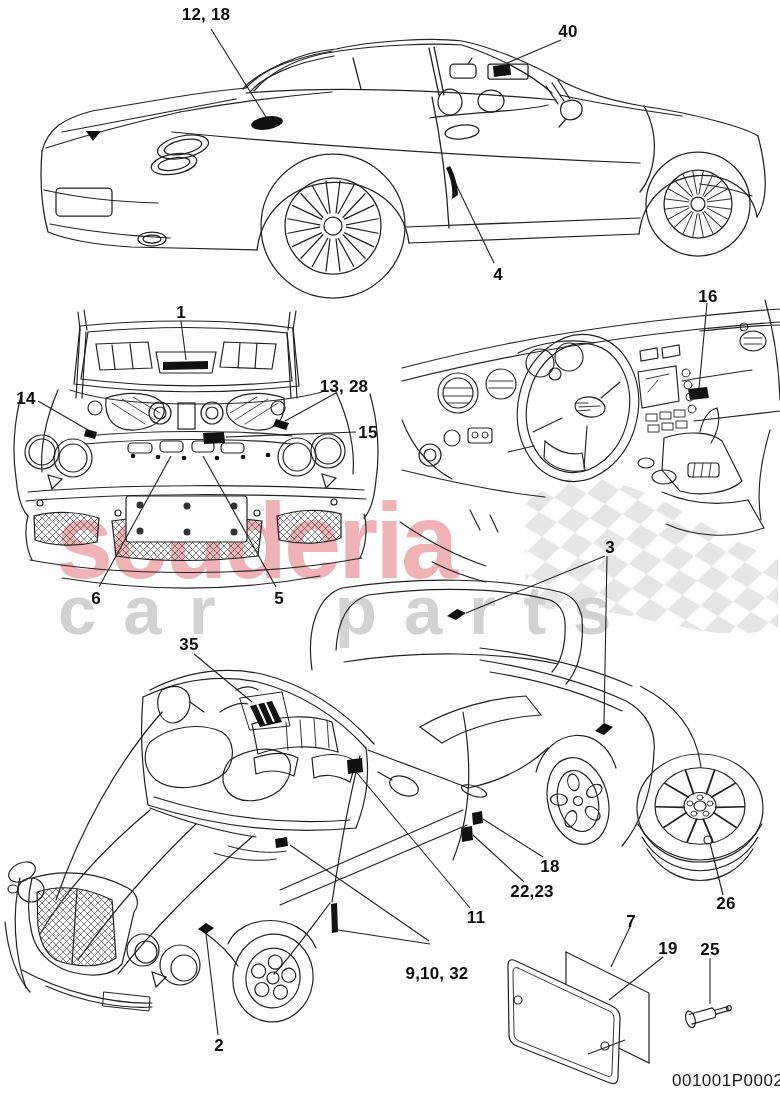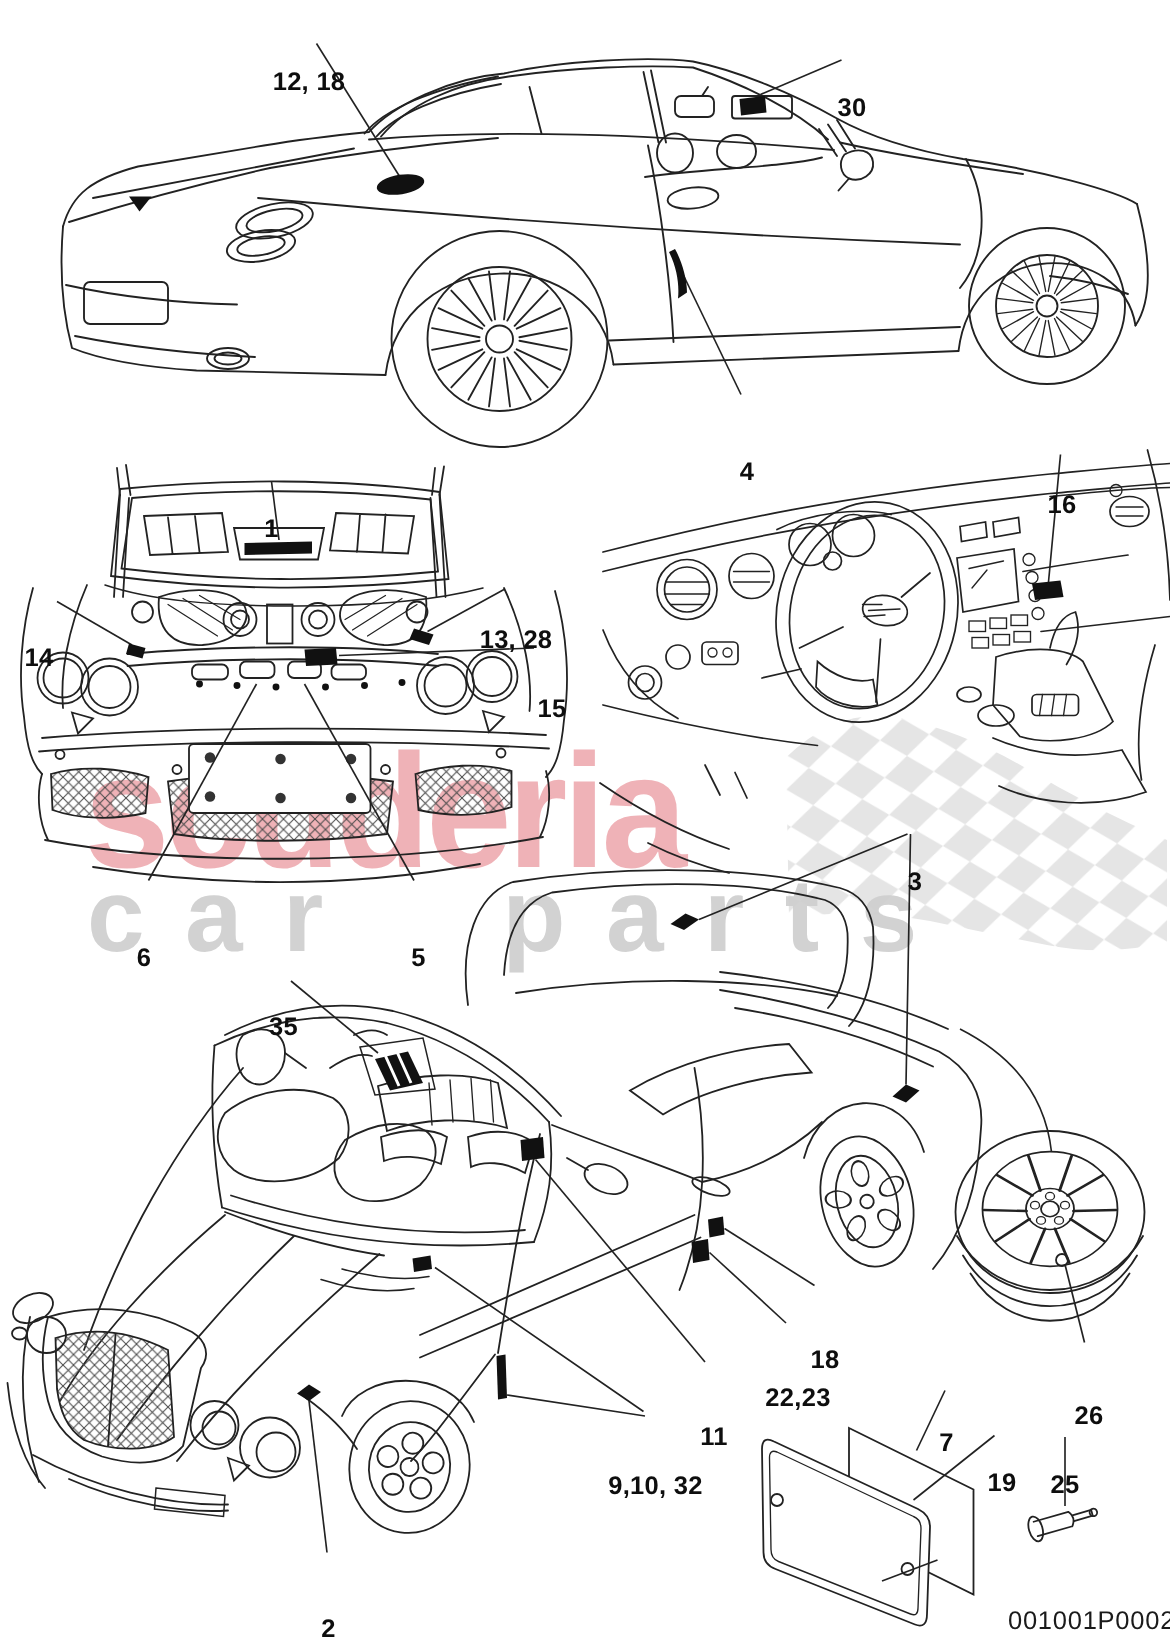--- a/index.html
+++ b/index.html
@@ -1,20 +1,20 @@
 <!DOCTYPE html>
 <html><head>
 <meta charset="utf-8">
 <style>
   html,body{margin:0;padding:0;background:#fff;}
   #page{position:relative;width:780px;height:1100px;background:#ffffff;overflow:hidden;
         font-family:"Liberation Sans",sans-serif;}
   #art{position:absolute;left:0;top:0;z-index:2;}
   .callout{position:absolute;z-index:3;font:bold 17px "Liberation Sans",sans-serif;
-           color:#0e0e0e;transform:translateX(-50%);letter-spacing:.2px;white-space:nowrap;margin-top:40px;}
+           color:#0e0e0e;transform:translateX(-50%);letter-spacing:.2px;white-space:nowrap;}
   .diagram-code{position:absolute;z-index:3;left:672px;top:1071px;
            font:17px "Liberation Sans",sans-serif;color:#1a1a1a;letter-spacing:.5px;}
   .wm{position:absolute;z-index:1;white-space:nowrap;user-select:none;}
   .wm-brand{left:56px;top:478px;font-weight:bold;font-size:108px;letter-spacing:-3px;
             opacity:.40;transform:scaleX(.95);transform-origin:left top;}
   .wm-tag{left:58px;top:571px;font-weight:bold;font-size:69px;letter-spacing:27px;
           word-spacing:46px;opacity:.75;}
 </style>
 </head>
 <body>
@@ -454,35 +454,35 @@
       <path d="M472,813 L482,811 L483,823 L473,825 Z"></path>
       <path d="M461,828 L472,826 L473,840 L462,842 Z"></path>
       <path d="M331,904 L337,903 L338,932 L332,933 Z"></path>
       <path d="M275,839 L287,837 L288,846 L276,848 Z"></path>
       <path d="M198,929 L206,923 L214,928 L206,934 Z"></path>
     </g>
     <path d="M257,704 L266,724 M265,702 L274,722" stroke="#fff" stroke-width="2" fill="none"></path>
   </svg>
 
   <div class="callout" style="left:206px;top:5px">12, 18</div>
-  <div class="callout" style="left:568px;top:22px">30</div>
+  <div class="callout" style="left:568px;top:22px">40</div>
   <div class="callout" style="left:498px;top:265px">4</div>
   <div class="callout" style="left:181px;top:303px">1</div>
   <div class="callout" style="left:708px;top:287px">16</div>
   <div class="callout" style="left:26px;top:389px">14</div>
   <div class="callout" style="left:344px;top:377px">13, 28</div>
   <div class="callout" style="left:368px;top:423px">15</div>
   <div class="callout" style="left:96px;top:589px">6</div>
   <div class="callout" style="left:279px;top:589px">5</div>
   <div class="callout" style="left:610px;top:538px">3</div>
   <div class="callout" style="left:189px;top:635px">35</div>
   <div class="callout" style="left:550px;top:857px">18</div>
   <div class="callout" style="left:532px;top:882px">22,23</div>
   <div class="callout" style="left:476px;top:908px">11</div>
-  <div class="callout" style="left:437px;top:941px">9,10, 32</div>
+  <div class="callout" style="left:437px;top:964px">9,10, 32</div>
   <div class="callout" style="left:219px;top:1036px">2</div>
   <div class="callout" style="left:726px;top:894px">26</div>
   <div class="callout" style="left:631px;top:912px">7</div>
   <div class="callout" style="left:668px;top:939px">19</div>
   <div class="callout" style="left:710px;top:940px">25</div>
 
   <div class="diagram-code">001001P0002</div>
 </div>
 
 </body></html>

